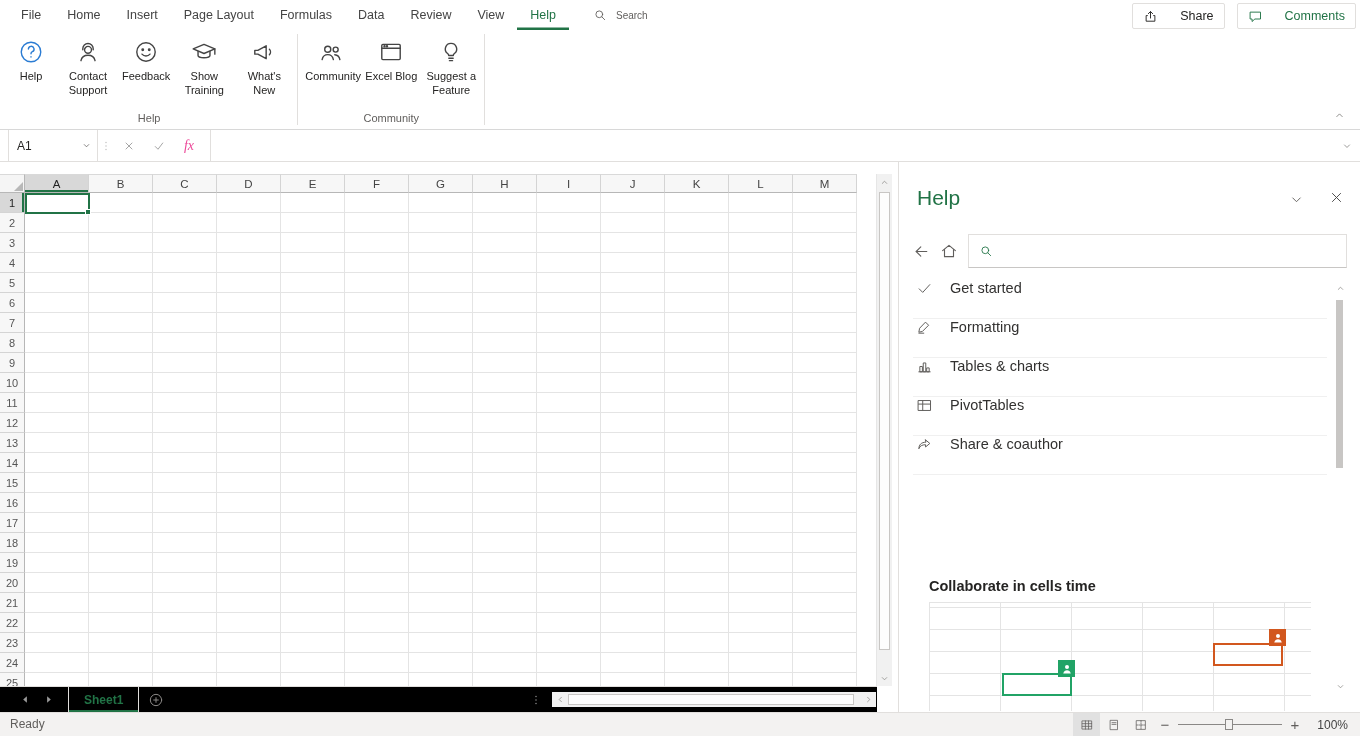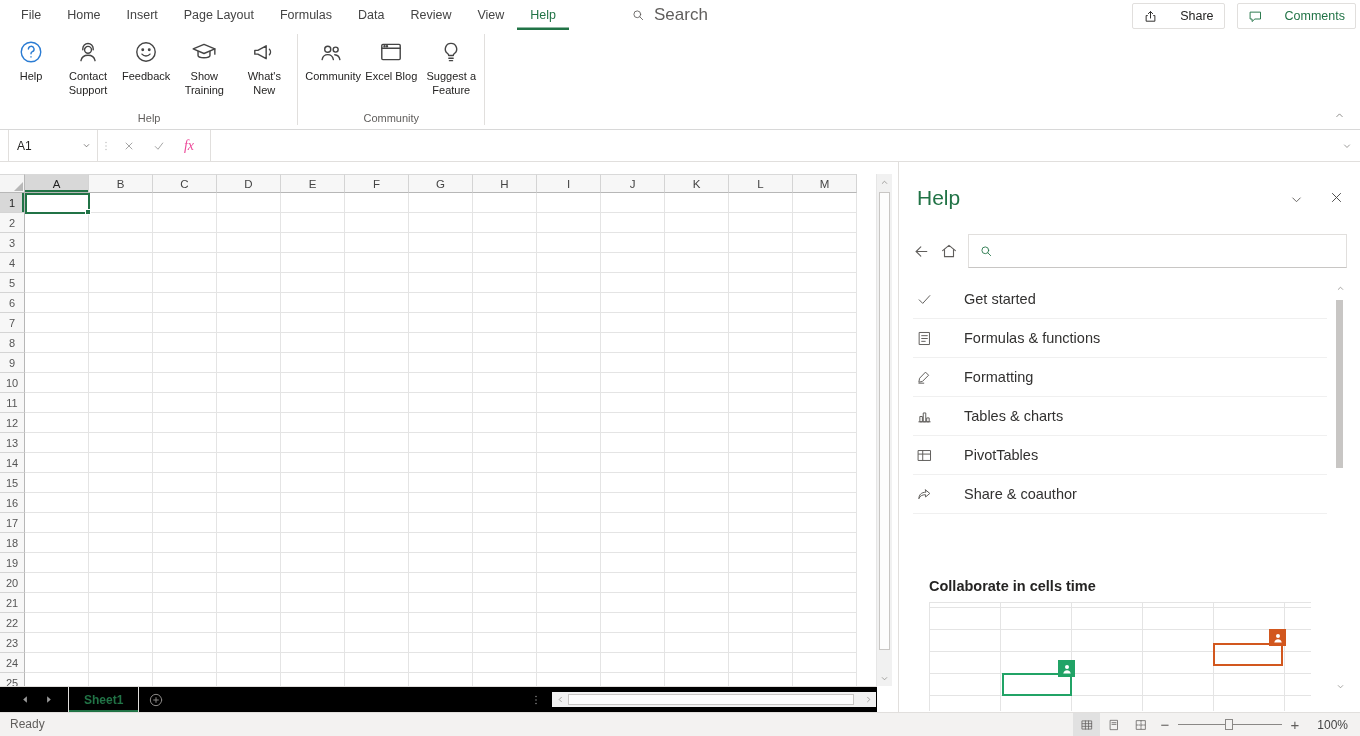--- a/index.html
+++ b/index.html
@@ -5,21 +5,21 @@
   html,body{margin:0;padding:0}
   body{width:1360px;height:736px;overflow:hidden;background:#fff;
        font-family:"Liberation Sans",sans-serif;color:#252423;font-size:12px}
   .app{position:absolute;top:0;left:0;width:1360px;height:736px;background:#fff;overflow:hidden}
   .svgicon{display:block;stroke:currentColor;fill:none;stroke-width:1.5;stroke-linecap:round;stroke-linejoin:round}
 
   
   .tabbar{position:absolute;top:0;left:0;width:1360px;height:30px;background:#fff;display:flex;align-items:center;padding-left:8px}
   .rtab{padding:0 13px;height:30px;display:flex;align-items:center;font-size:12.5px;color:#444;cursor:pointer;white-space:nowrap}
   .rtab.active{color:#217346;box-shadow:inset 0 -2.5px 0 #217346}
-  .tb-search{position:absolute;left:631px;top:0;height:30px;display:flex;align-items:center;gap:9px;color:#605e5c;font-size:17px}
+  .tb-search{position:absolute;left:593px;top:0;height:30px;display:flex;align-items:center;gap:9px;color:#605e5c;font-size:10px}
   .tb-search .svgicon{width:14px;height:14px}
   .tb-right{position:absolute;right:12px;top:3px;display:flex;gap:12px}
   .tb-btn{display:flex;align-items:center;gap:22px;height:24px;padding:0 10px;border:1px solid #e1dfdd;border-radius:2px;background:#fff;font-size:12.5px;color:#252423;cursor:pointer}
   .tb-btn .svgicon{width:15px;height:15px}
   .tb-btn.comments{color:#217346}
 
   
   .ribbon{position:absolute;top:30px;left:0;width:1360px;height:100px;background:#fff;border-bottom:1px solid #d8d8d8;display:flex;align-items:stretch;padding-left:4px;box-sizing:border-box}
   .rgroup{display:flex;flex-direction:column}
   .rgroup-buttons{display:flex;flex:1;align-items:flex-start;padding-top:4px}
@@ -101,21 +101,21 @@
   .hp-title{position:absolute;left:18px;top:24px;font-size:21px;color:#217346}
   .hp-dd{position:absolute;left:390px;top:30px;width:15px;height:15px;color:#605e5c;cursor:pointer}
   .hp-close{position:absolute;left:430px;top:28px;width:15px;height:15px;color:#444;cursor:pointer}
   .hp-nav{position:absolute;left:14px;top:72px;width:434px;display:flex;align-items:center;gap:10px}
   .hp-back{width:17px;height:17px;color:#605e5c;cursor:pointer}
   .hp-home{width:18px;height:18px;color:#605e5c;cursor:pointer}
   .hp-search{flex:1;height:34px;border:1px solid #e1dfdd;border-bottom:1px solid #c8c6c4;background:#fff;display:flex;align-items:center;gap:9px;padding-left:10px;box-sizing:border-box}
   .hp-search .svgicon{width:14px;height:14px;color:#217346;flex:none}
   .hp-search input{border:none;outline:none;flex:1;height:100%;font-size:13px;font-family:inherit;background:transparent}
   .hp-topics{position:absolute;left:14px;top:118px;width:414px}
-  .topic{height:38px;display:flex;align-items:center;gap:31px;border-bottom:1px solid #f0f0f0;padding-left:3px;cursor:pointer}
+  .topic{height:38px;display:flex;align-items:flex-start;gap:17px;border-bottom:1px solid #f0f0f0;padding-left:3px;cursor:pointer}
   .topic .svgicon{width:17px;height:17px;color:#605e5c;stroke-width:1.4;flex:none}
   .topic-label{font-size:14.5px;color:#323130}
   .hp-scroll{position:absolute;left:432px;top:118px;width:16px;height:414px}
   .hp-scroll .scroll-arr{left:2px}
   .hp-thumb{position:absolute;left:5px;top:20px;width:7px;height:168px;background:#c8c6c4;cursor:grab}
   .hp-article-title{position:absolute;left:30px;top:416px;font-size:14.5px;font-weight:bold;color:#252423}
   .hp-illus{position:absolute;left:30px;top:440px;width:382px;height:108px;overflow:hidden;border-top:1px solid #e4e4e4;
             background-image:linear-gradient(to right,#e4e4e4 1px,transparent 1px),linear-gradient(to bottom,#e4e4e4 1px,transparent 1px);
             background-size:71px 22px;background-position:0 4px}
   .collab-cell{position:absolute;box-sizing:border-box;background:transparent}
@@ -943,26 +943,20 @@
 
     <div class="hp-topics">
         <div class="topic">
           <svg class="svgicon topic-ic">
             <use href="#sym-get-started-icon"></use>
           </svg>
           <span class="topic-label">Get started</span>
         </div>
         <div class="topic">
           <svg class="svgicon topic-ic">
-            <use href="#sym-formulas-functions-icon"></use>
-          </svg>
-          <span class="topic-label">Formulas &amp; functions</span>
-        </div>
-        <div class="topic">
-          <svg class="svgicon topic-ic">
             <use href="#sym-formatting-icon"></use>
           </svg>
           <span class="topic-label">Formatting</span>
         </div>
         <div class="topic">
           <svg class="svgicon topic-ic">
             <use href="#sym-tables-charts-icon"></use>
           </svg>
           <span class="topic-label">Tables &amp; charts</span>
         </div>

